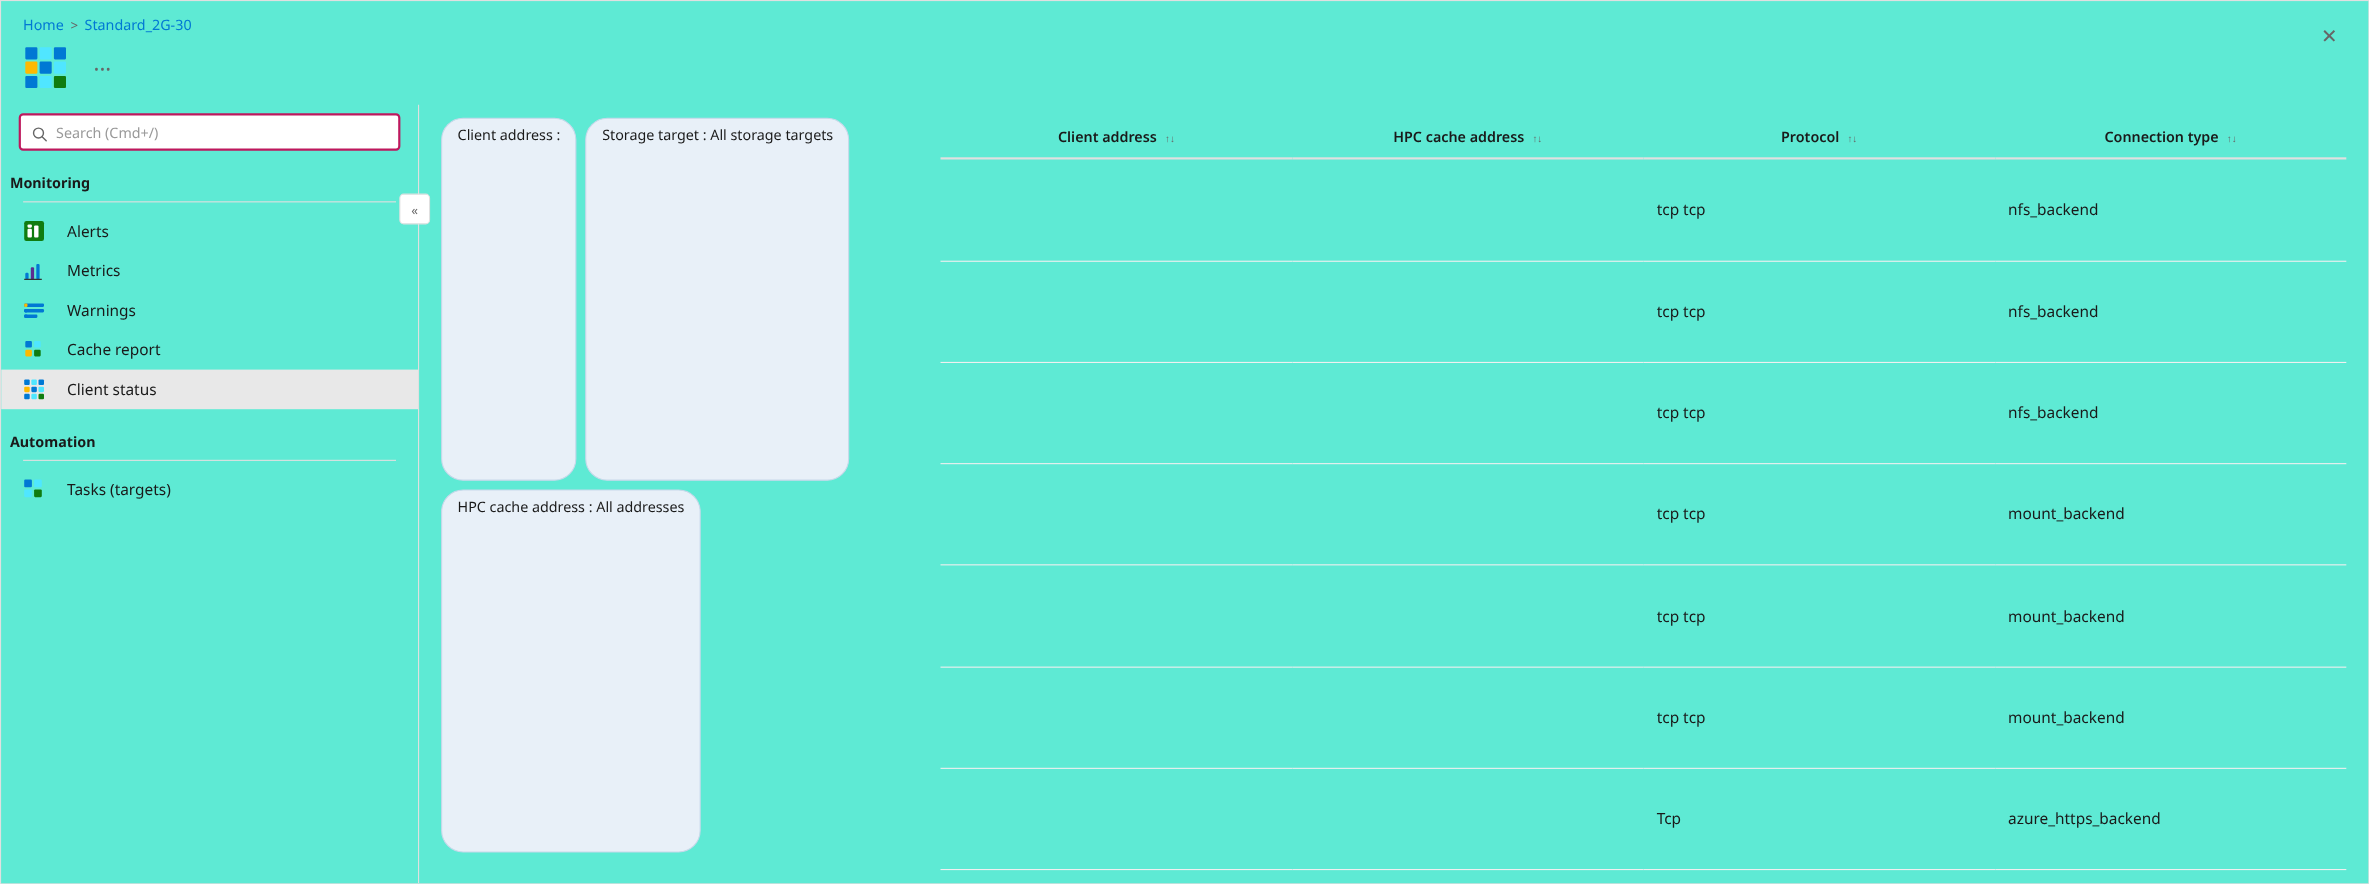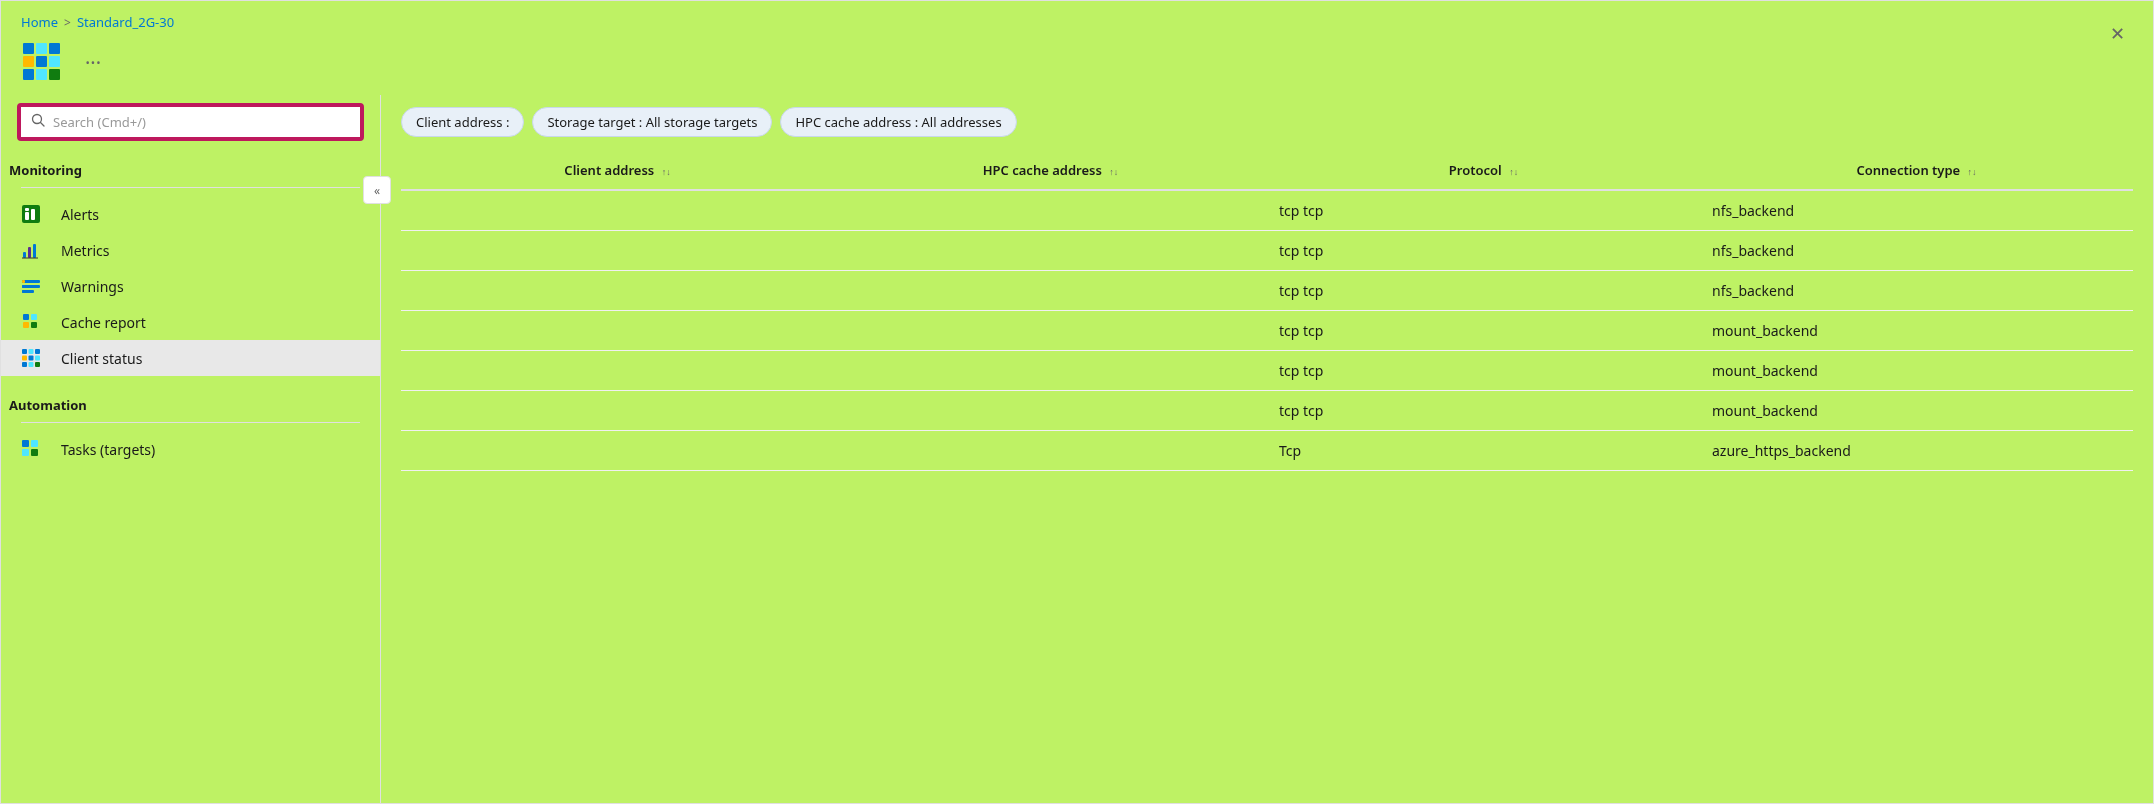--- a/index.html
+++ b/index.html
@@ -9,21 +9,21 @@
       background: #fff;
       color: #1a1a1a;
       overflow: hidden;
     }
 
     .app-container {
       width: 2154px;
       height: 804px;
       display: flex;
       flex-direction: column;
-      background: #bef264;
+      background: #5eead4;
       border: 1px solid #e0e0e0;
       position: relative;
     }
 
     
     .breadcrumb {
       padding: 12px 20px 4px 20px;
       display: flex;
       align-items: center;
       gap: 6px;
@@ -102,23 +102,23 @@
       flex-shrink: 0;
       border-right: 1px solid #e0e0e0;
       display: flex;
       flex-direction: column;
       overflow: hidden;
     }
 
     .search-box {
       margin: 8px 16px 12px 16px;
       display: flex;
-      align-items: flex-start;
+      align-items: flex-end;
       gap: 8px;
-      border: 4px solid #be185d;
+      border: 2px solid #be185d;
       border-radius: 4px;
       padding: 6px 10px;
       background: #fff;
       cursor: text;
     }
     .search-icon-svg {
       color: #666;
       flex-shrink: 0;
     }
     .search-input-text {
@@ -174,21 +174,21 @@
       display: flex;
       align-items: center;
       justify-content: center;
       flex-shrink: 0;
     }
 
     
     .main-content {
       flex: 1;
       display: flex;
-      flex-direction: column;
+      flex-direction: row;
       overflow: hidden;
       padding: 12px 20px;
     }
 
     
     .filter-bar {
       display: flex;
       gap: 8px;
       margin-bottom: 16px;
       flex-wrap: wrap;

